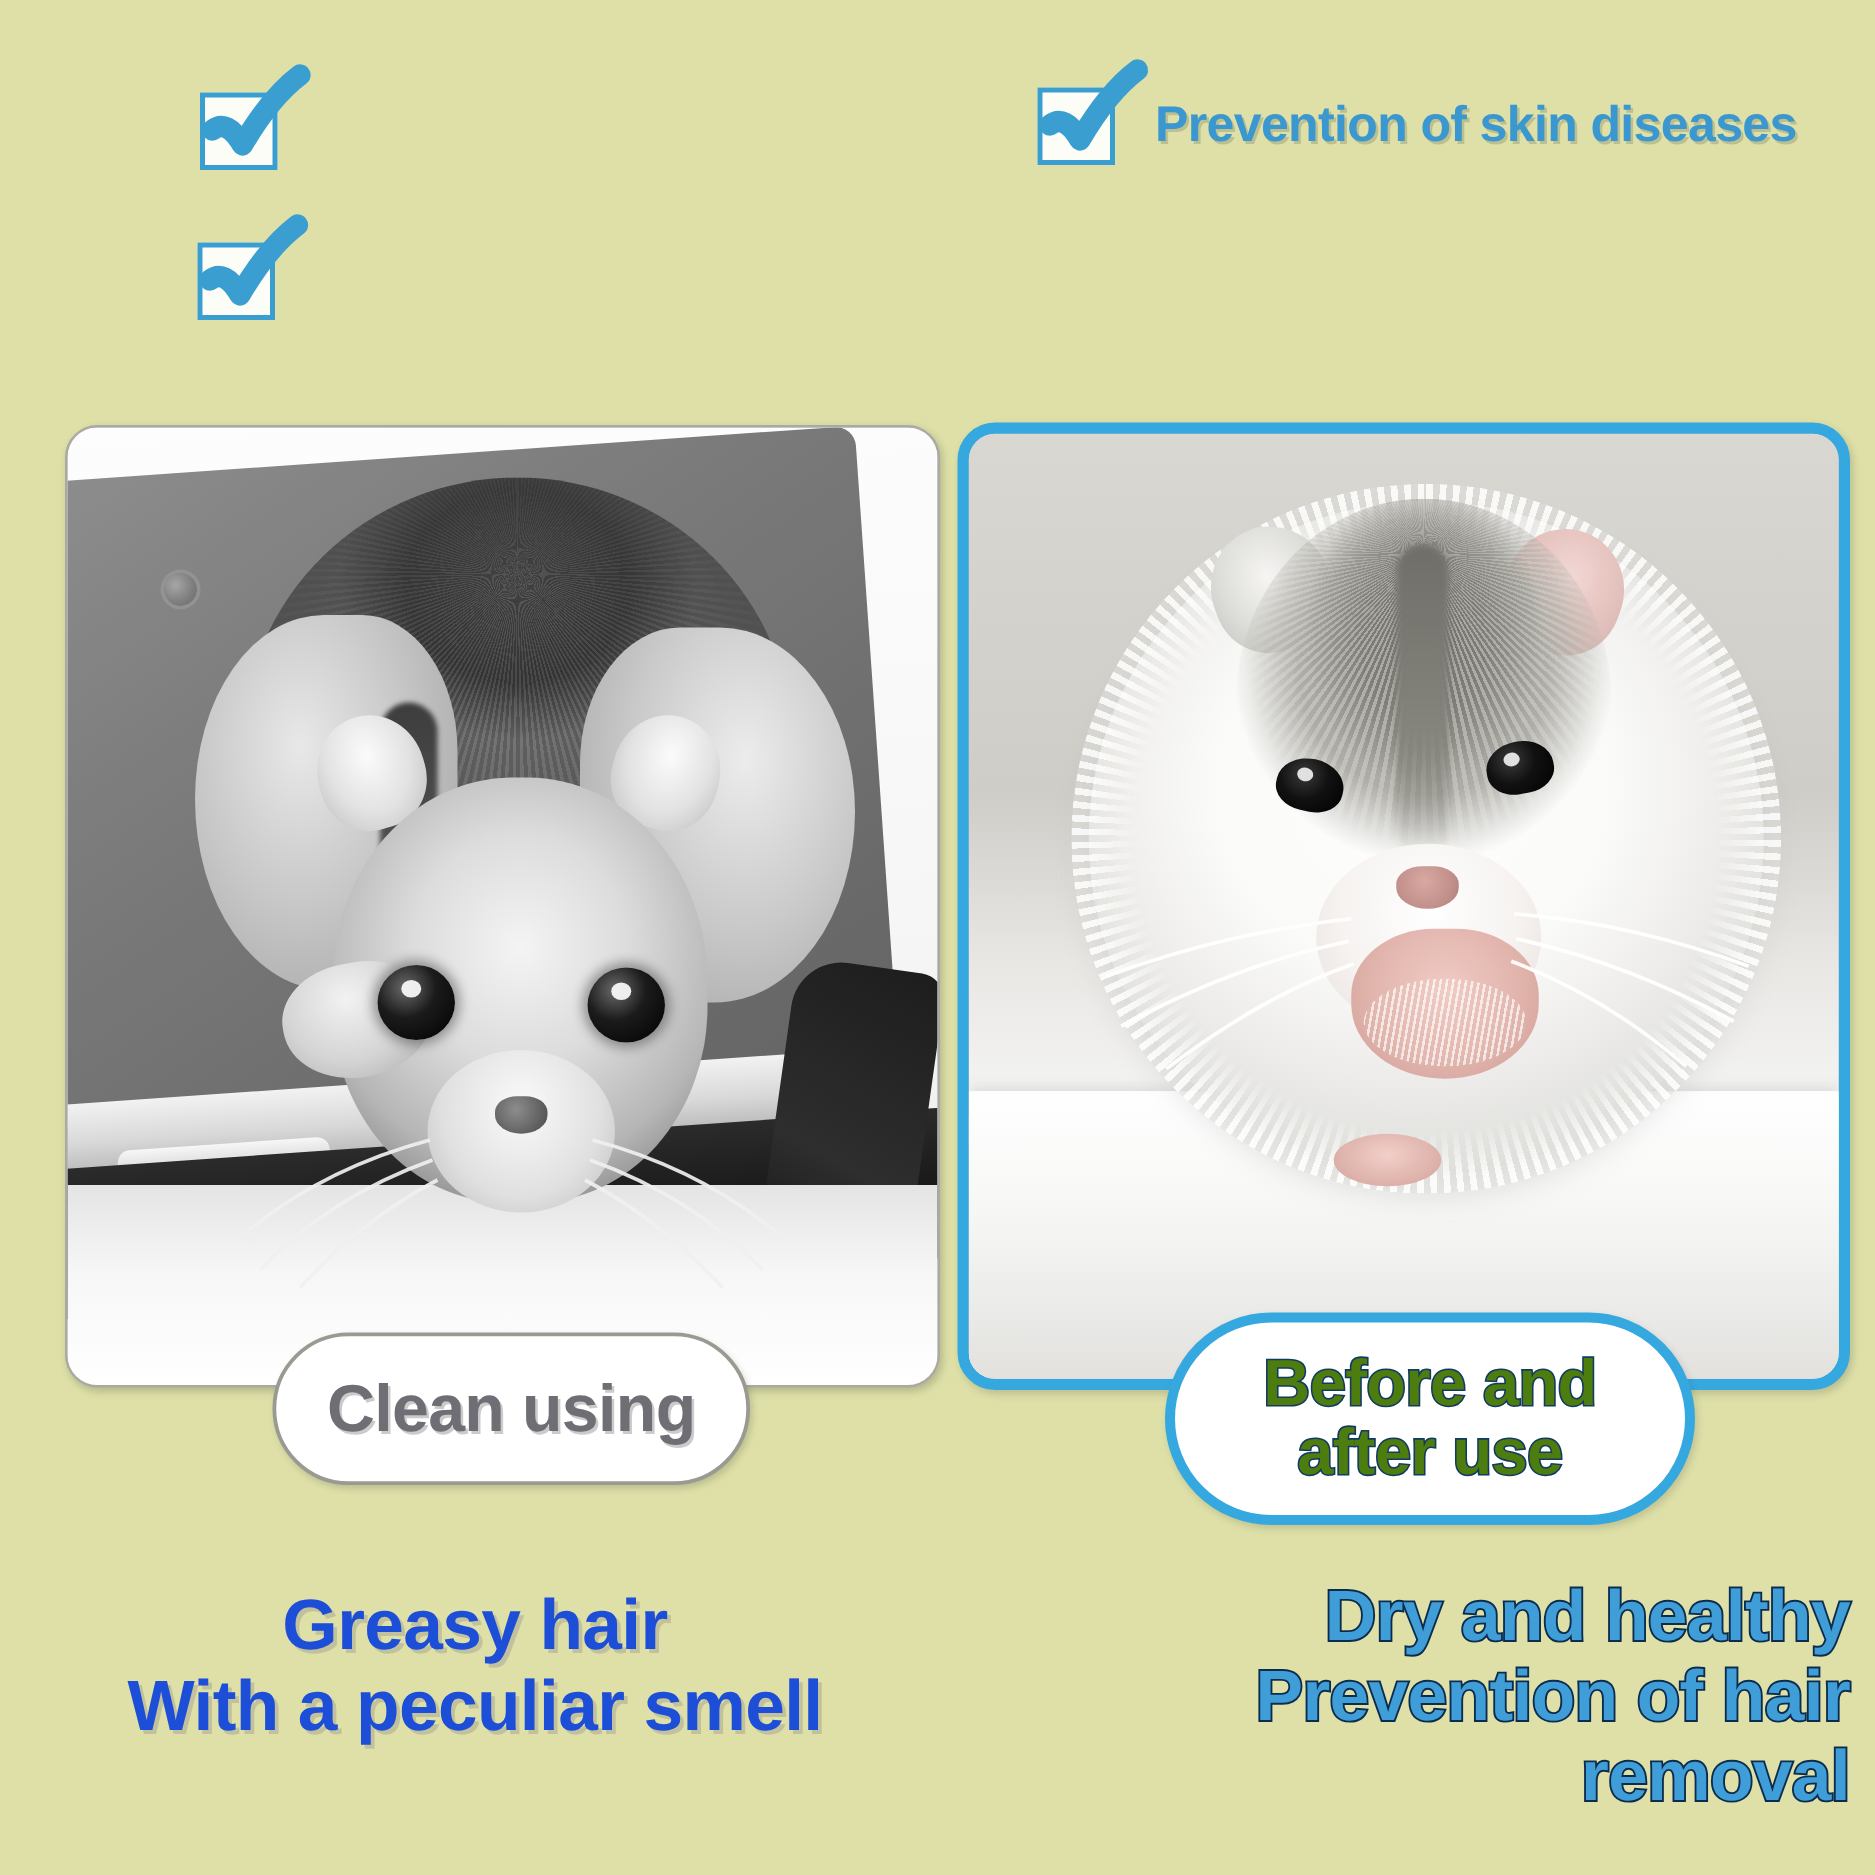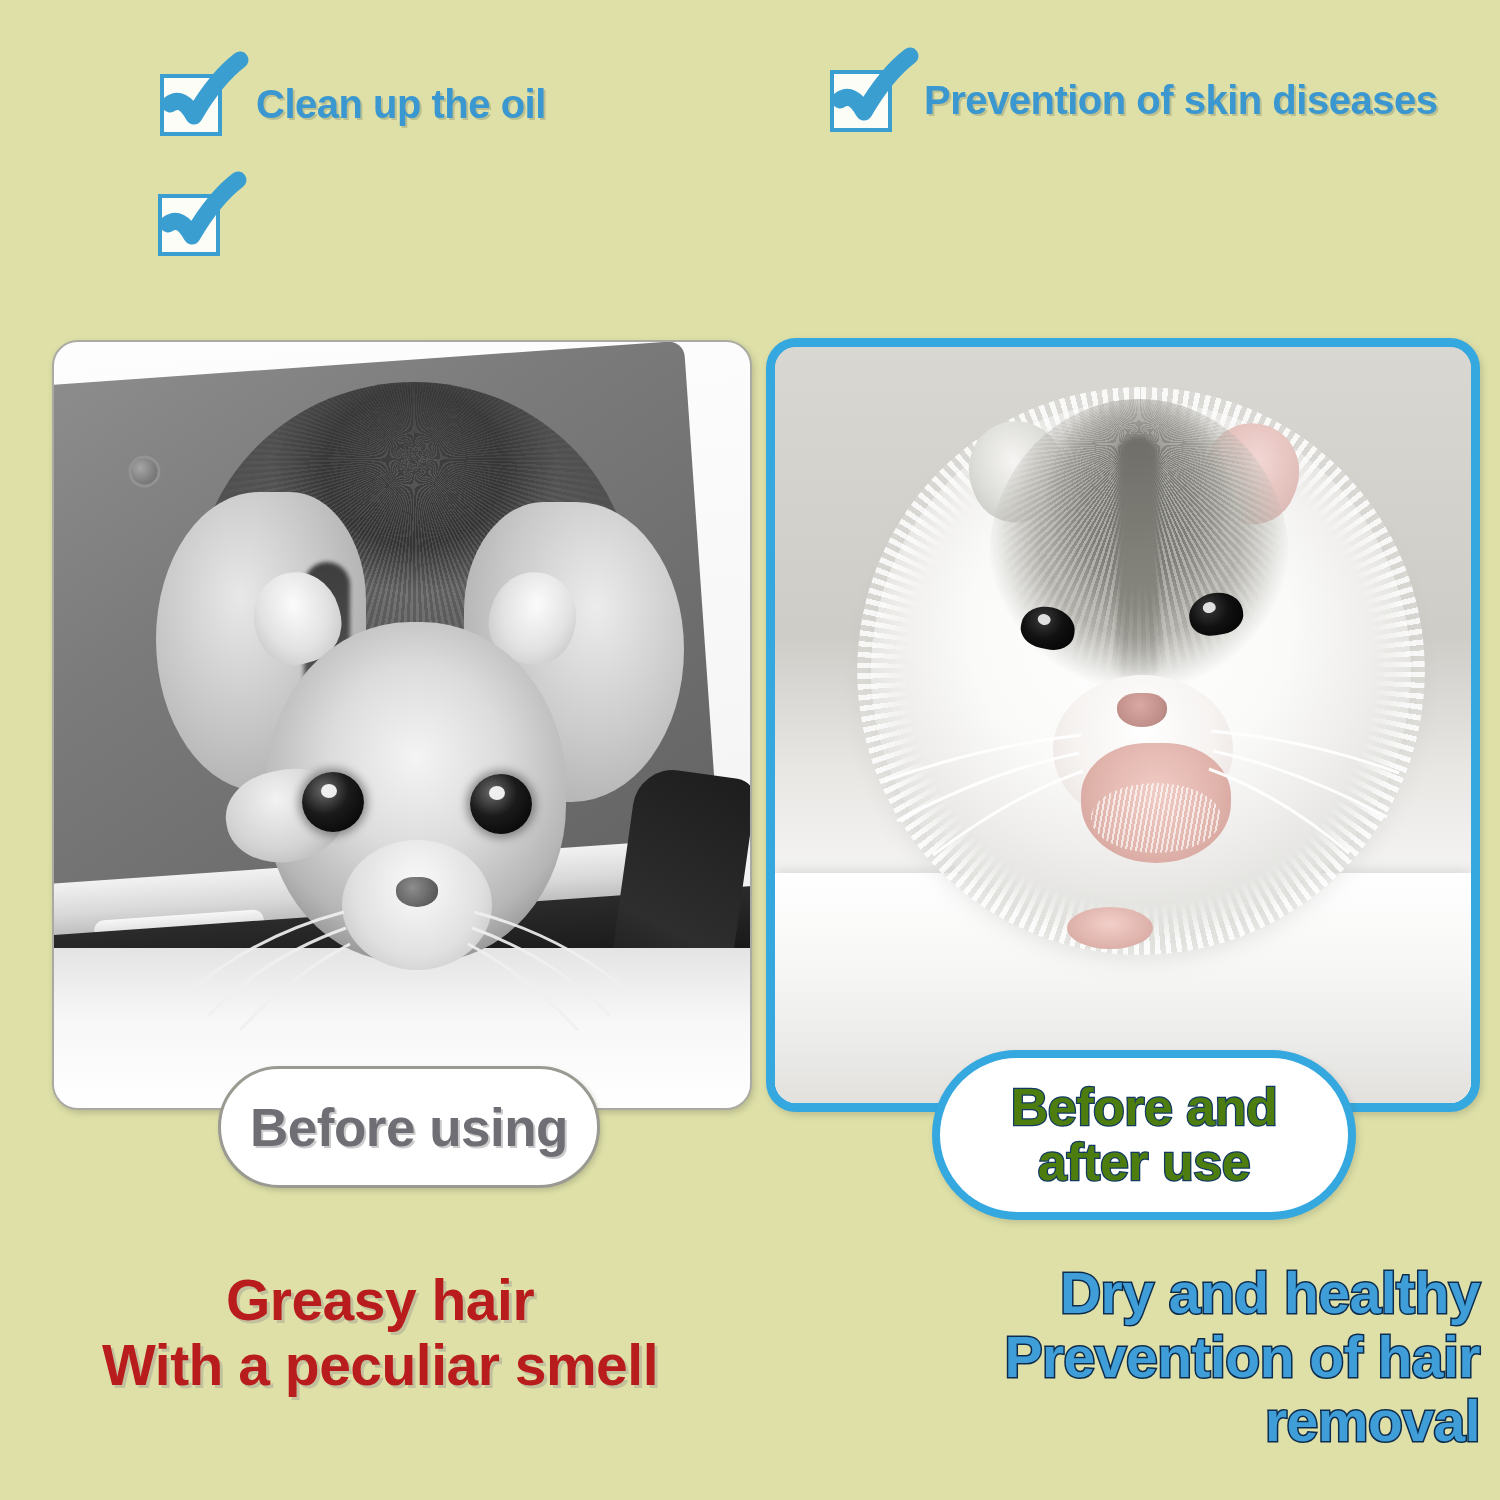--- a/index.html
+++ b/index.html
@@ -424,21 +424,21 @@
     text-align: center;
     white-space: pre-line;
   }
   .caption-left {
     left: 20px;
     top: 1268px;
     width: 720px;
     font-size: 57px;
     font-weight: bold;
     line-height: 1.14;
-    color: #b91c1c;
+    color: #1d4ed8;
     letter-spacing: -0.5px;
     text-shadow: 3px 3px 0 rgba(150,150,140,0.40);
   }
   .caption-right {
     left: 780px;
     top: 1262px;
     width: 700px;
     font-size: 57px;
     font-weight: bold;
     line-height: 1.12;
@@ -456,21 +456,20 @@
 
 <div class="checklist">
 
   <div class="check-row r1c1">
     <span class="checkbox">
       <span class="box"></span>
       <svg viewBox="0 0 96 92" aria-hidden="true">
         <path d="M14 46 C 22 40, 30 44, 38 58 C 52 34, 68 14, 84 2" fill="none" stroke="#3a9fd0" stroke-width="17" stroke-linecap="round" stroke-linejoin="round"></path>
       </svg>
     </span>
-    <span class="check-label">Clean up the oil</span>
   </div>
 
   <div class="check-row r2c1">
     <span class="checkbox">
       <span class="box"></span>
       <svg viewBox="0 0 96 92" aria-hidden="true">
         <path d="M14 46 C 22 40, 30 44, 38 58 C 52 34, 68 14, 84 2" fill="none" stroke="#3a9fd0" stroke-width="17" stroke-linecap="round" stroke-linejoin="round"></path>
       </svg>
     </span>
   </div>
@@ -558,21 +557,21 @@
           <path d="M340 356 C 410 362, 468 376, 528 398"></path>
           <path d="M342 376 C 406 390, 460 412, 516 442"></path>
           <path d="M338 394 C 392 414, 436 442, 478 478"></path>
         </g>
       </svg>
     </div>
   </div>
 </div>
 
 <div class="badge badge-left">
-  <span class="badge-text">Before using</span>
+  <span class="badge-text">Clean using</span>
 </div>
 
 <div class="badge badge-right">
   <span class="badge-text">Before and
 after use</span>
 </div>
 
 <div class="caption caption-left">Greasy hair
 With a peculiar smell</div>
 <div class="caption caption-right">Dry and healthy

